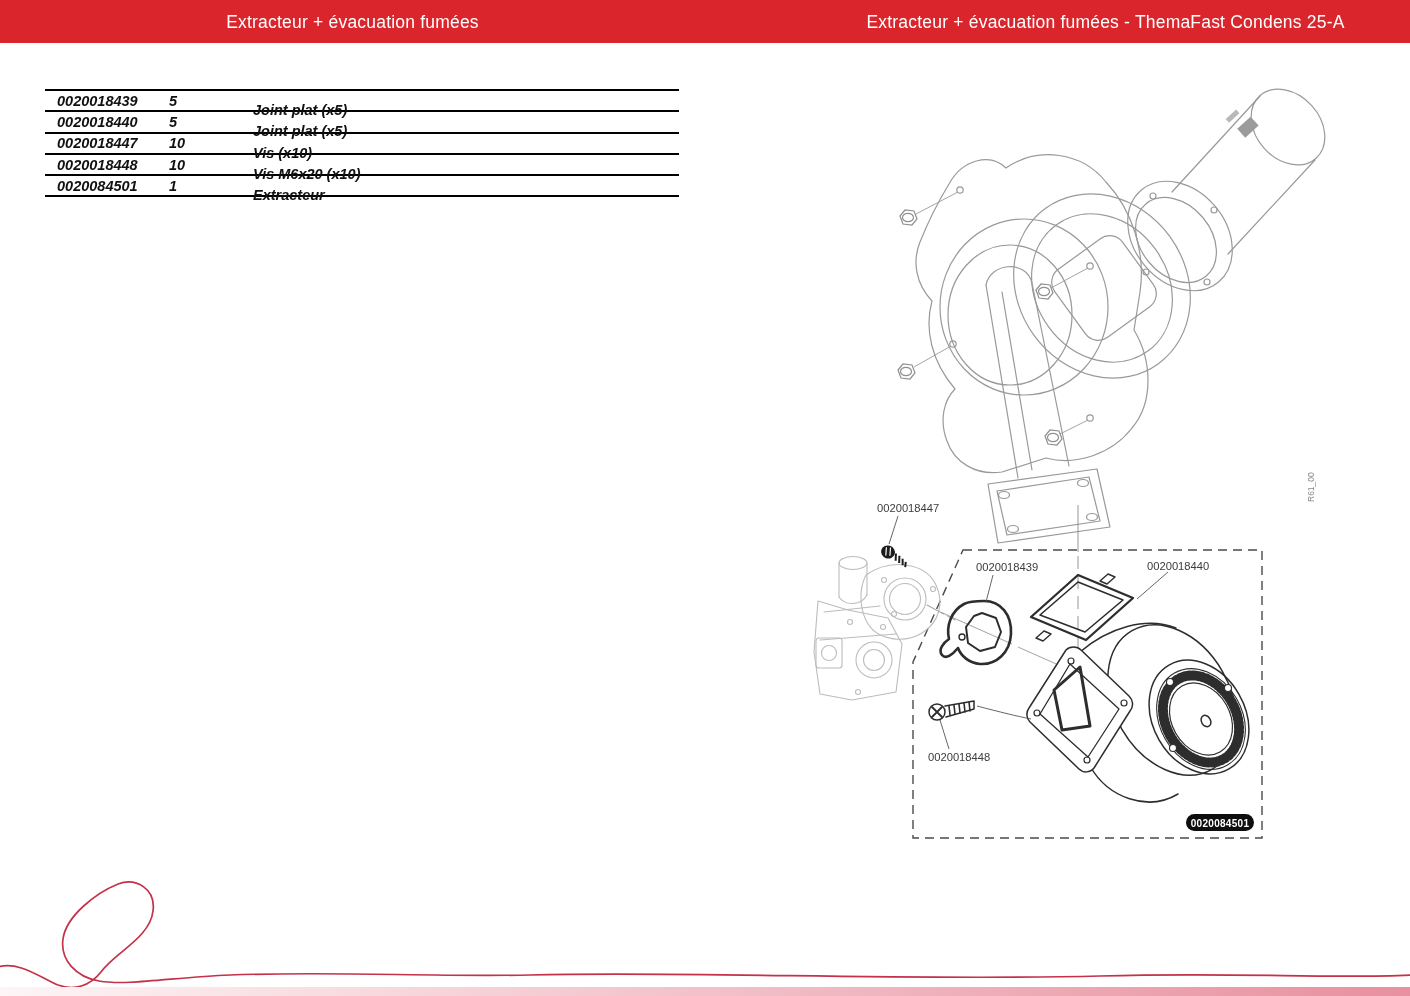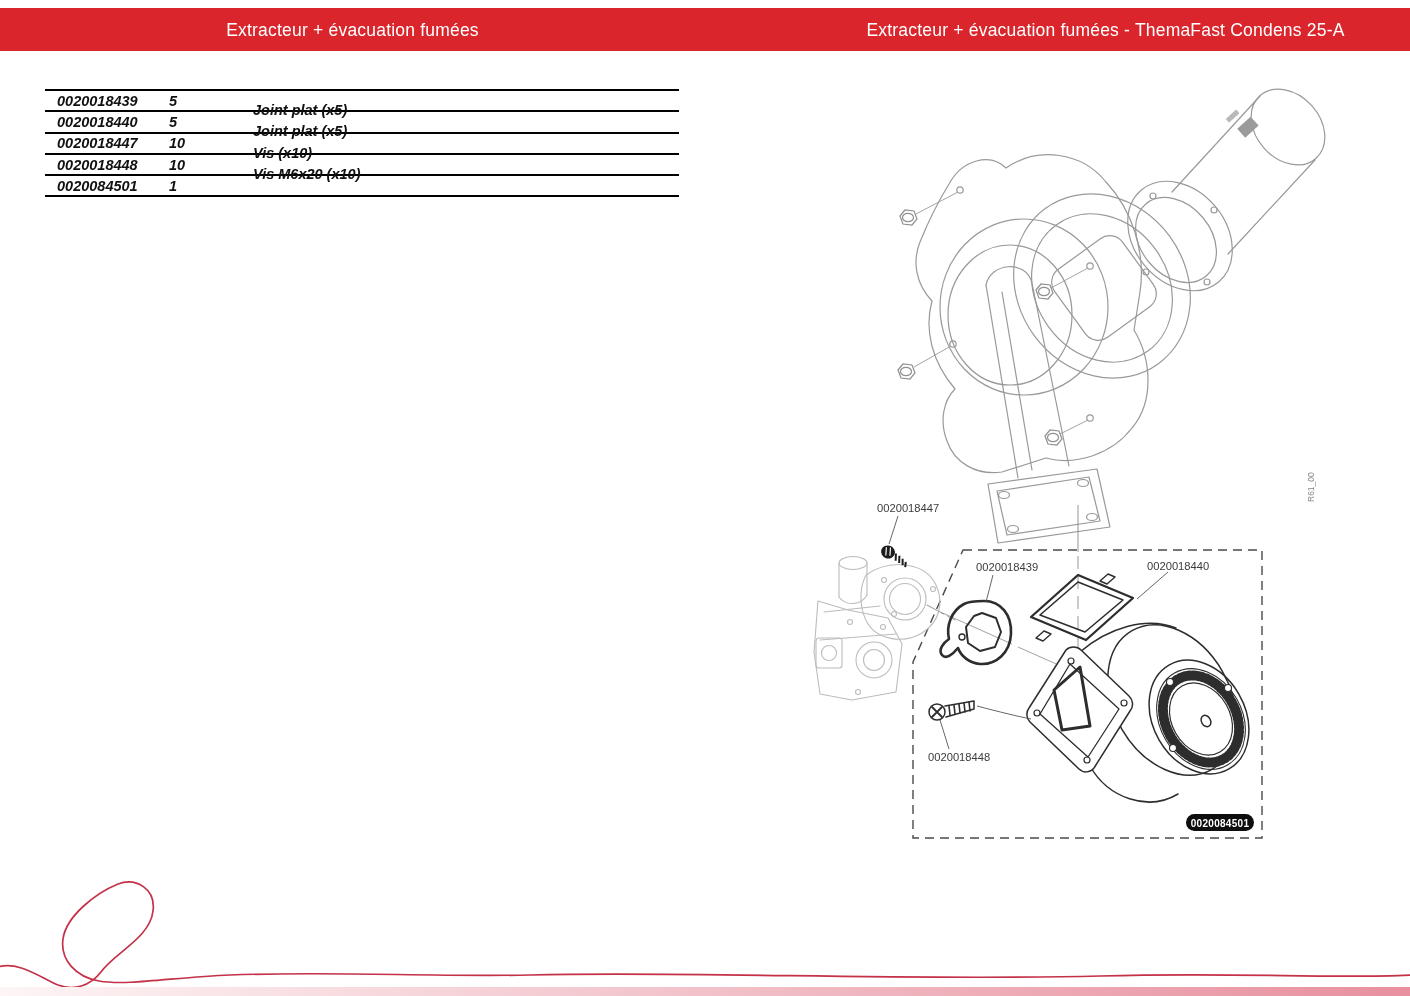--- a/index.html
+++ b/index.html
@@ -3,21 +3,21 @@
 <meta charset="utf-8">
 <style>
   html,body{margin:0;padding:0;}
   body{
     width:1410px;height:996px;position:relative;overflow:hidden;
     background:#ffffff;
     font-family:"Liberation Sans", sans-serif;
   }
   
   .header-bar{
-    position:absolute;left:0;top:8px;width:1410px;height:43px;
+    position:absolute;left:0;top:0;width:1410px;height:43px;
     background:#d9252b;
   }
   .header-title{
     position:absolute;top:50%;transform:translate(-50%,-50%);
     color:#ffffff;font-size:17.5px;white-space:nowrap;letter-spacing:.2px;
   }
   .header-title.left{left:25%;}
   .header-title.right{left:75%;margin-left:48px;}
   
   .parts-table{
@@ -69,20 +69,21 @@
     <span class="cell-desc">Vis (x10)</span>
   </div>
   <div class="parts-row">
     <span class="cell-ref">0020018448</span>
     <span class="cell-qty">10</span>
     <span class="cell-desc">Vis M6x20 (x10)</span>
   </div>
   <div class="parts-row">
     <span class="cell-ref">0020084501</span>
     <span class="cell-qty">1</span>
+    <span class="cell-desc">Extracteur</span>
   </div>
 </div>
 
 <svg class="diagram-svg" viewBox="0 0 1410 996">
   <defs>
     <g id="hexnut" stroke="#8f9092" fill="#ffffff" stroke-width="1.2">
       <path d="M-8,-2 L-3,-8 L6,-7 L9,1 L4,7 L-5,6 Z"></path>
       <ellipse cx="0" cy="-0.5" rx="5.5" ry="4.2"></ellipse>
     </g>
   </defs>

